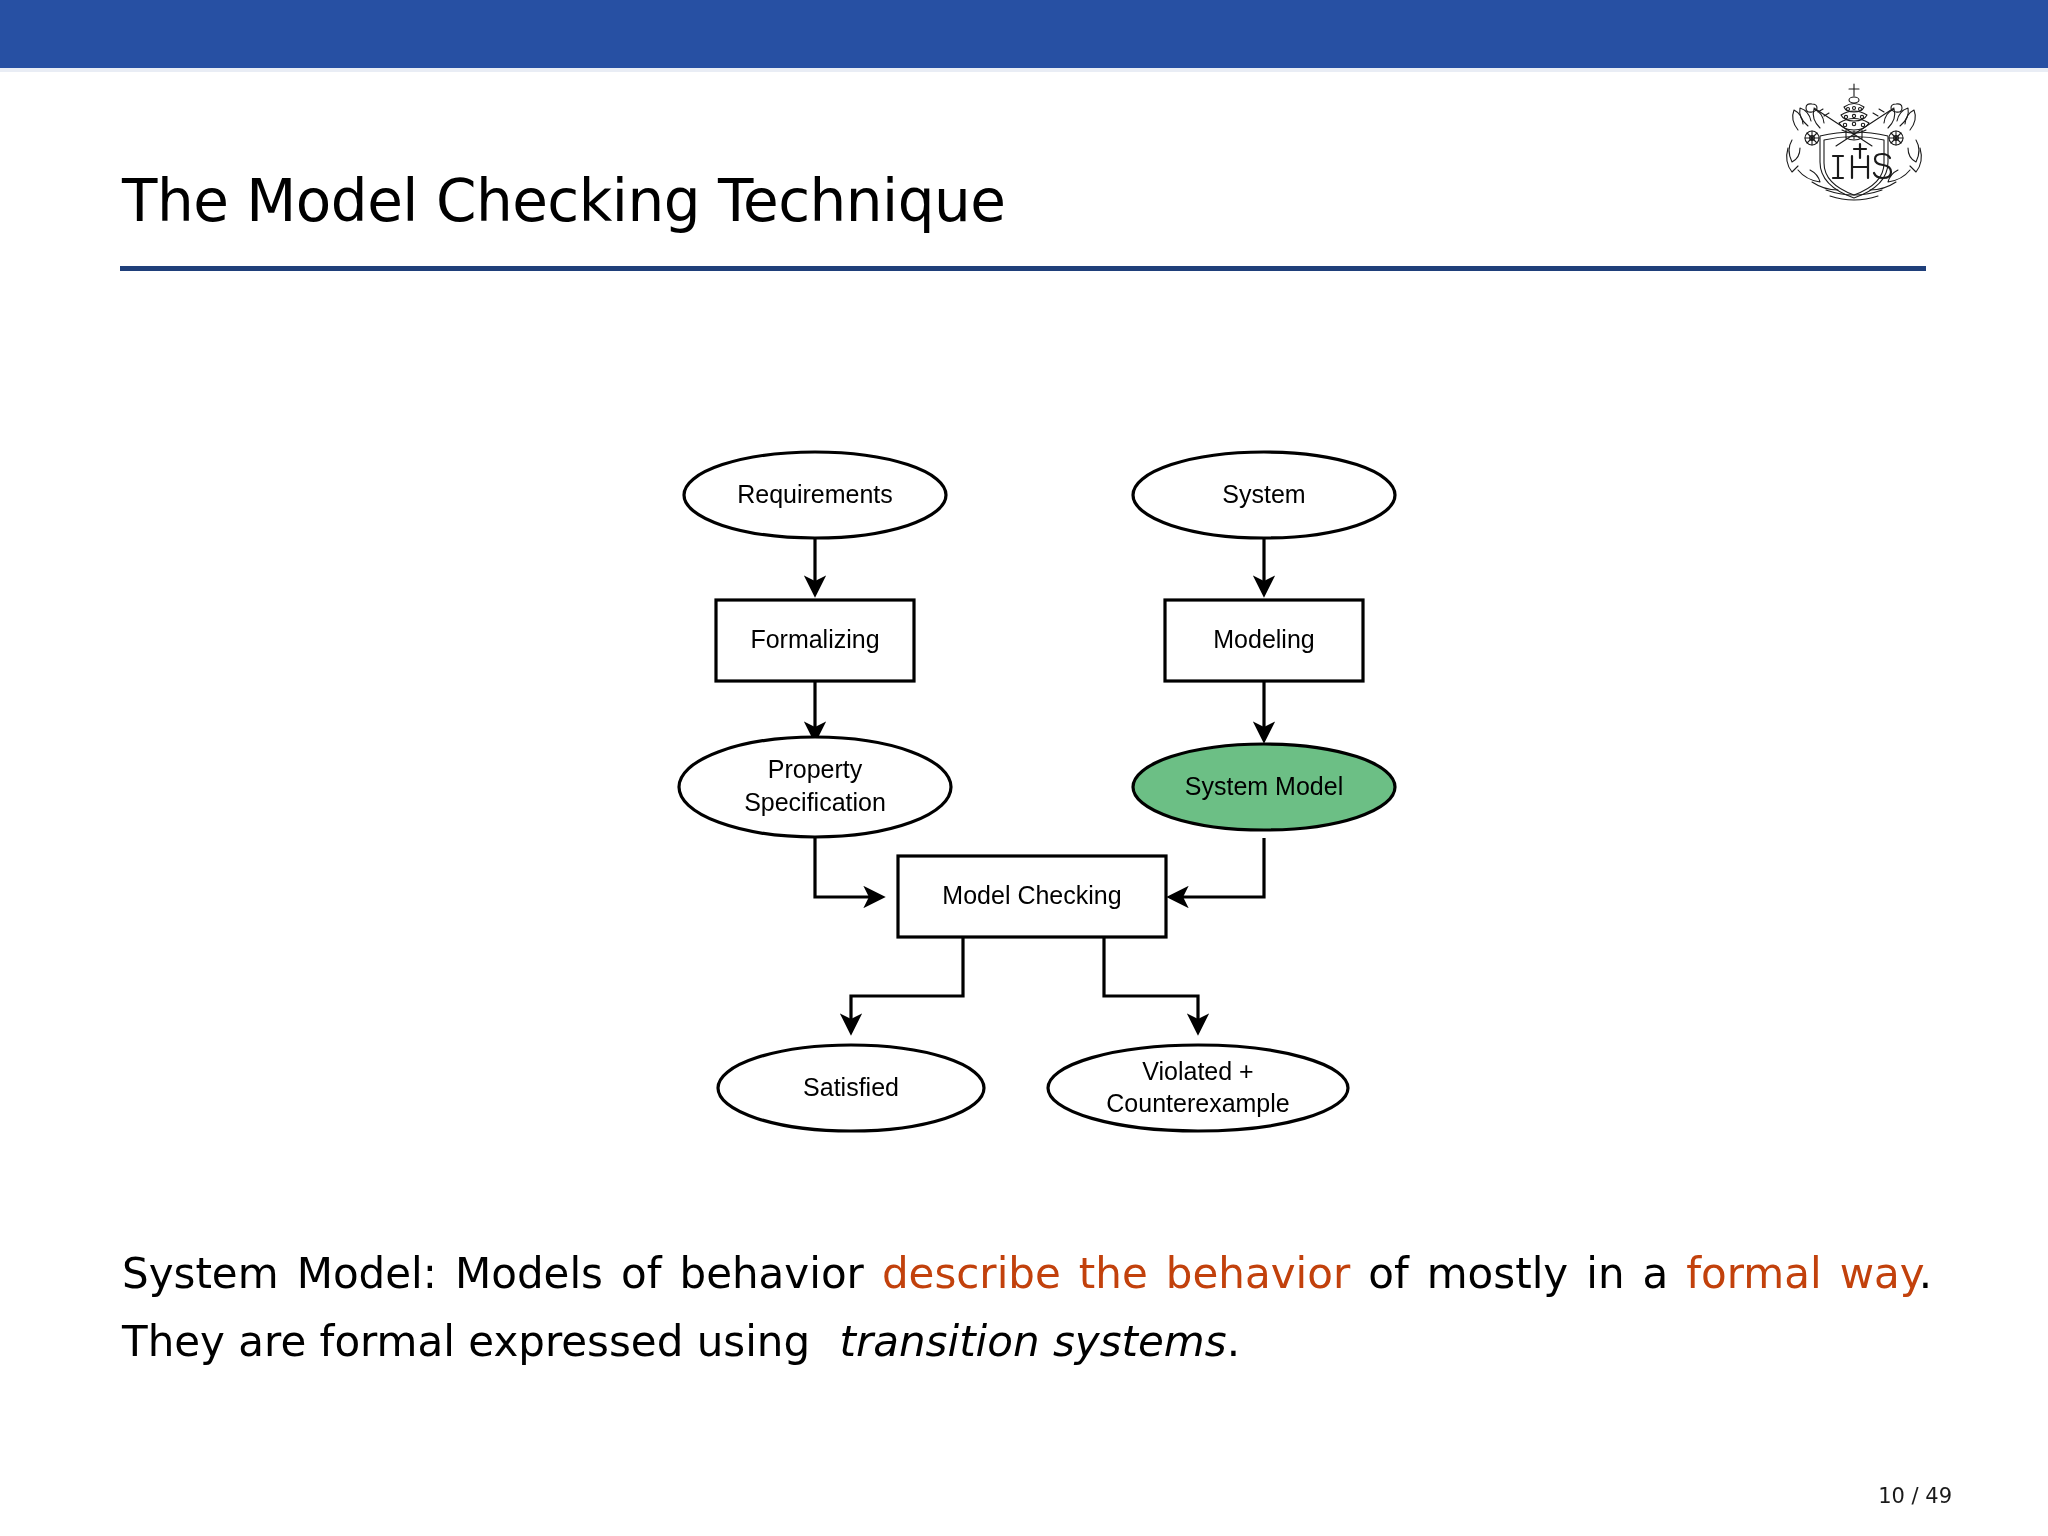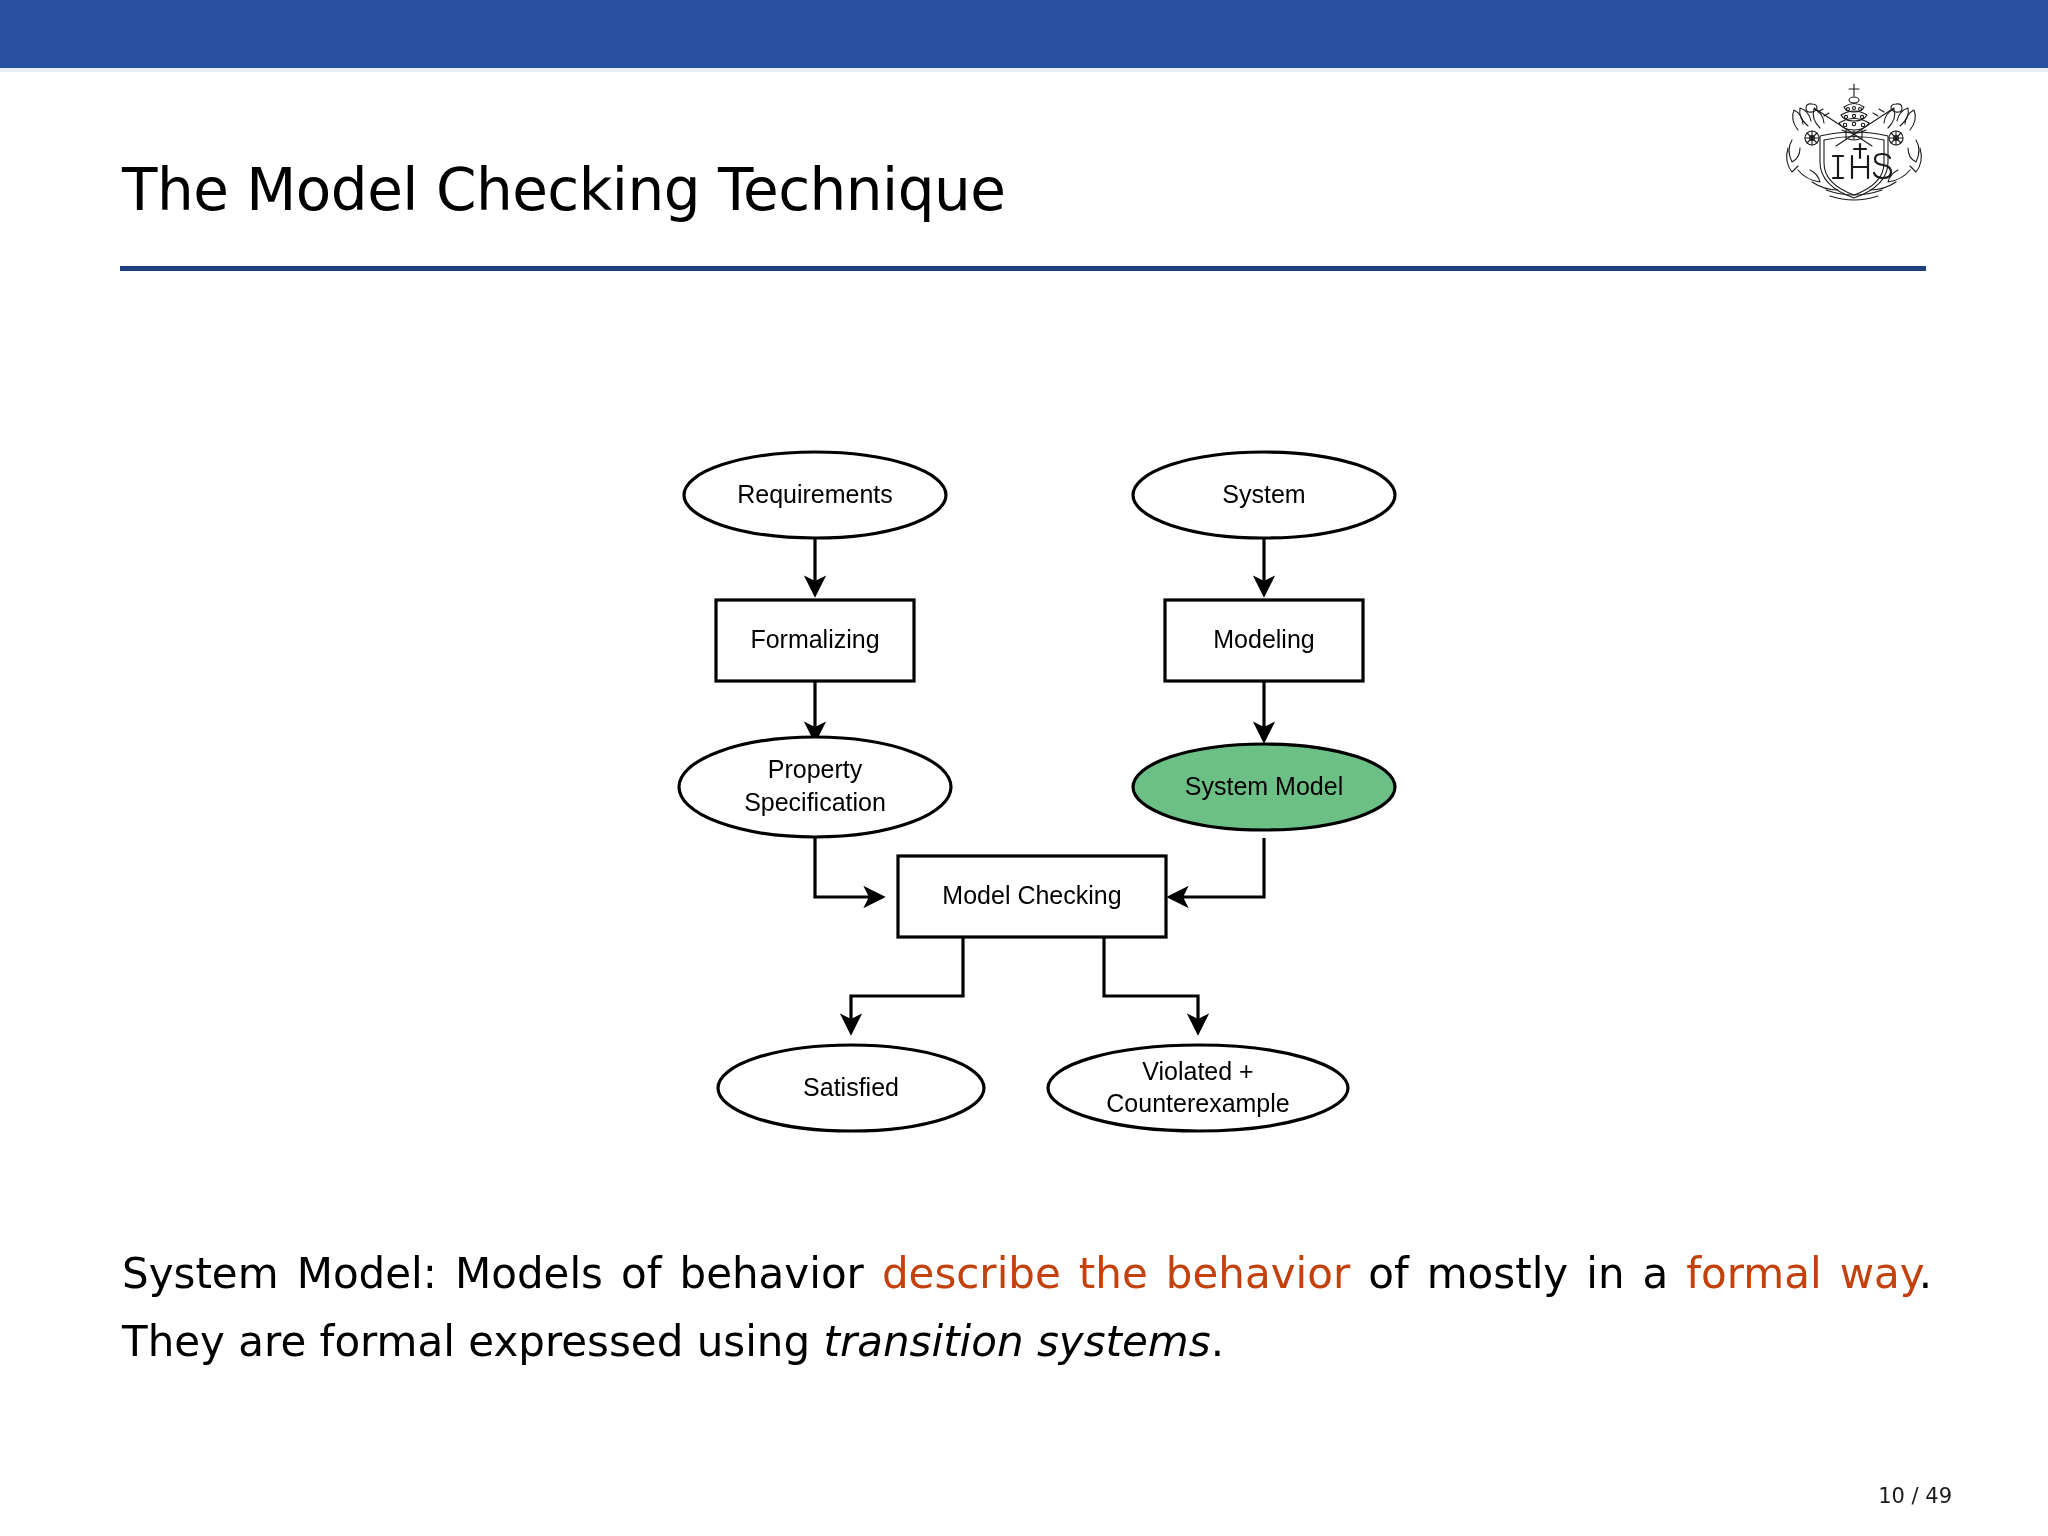--- a/index.html
+++ b/index.html
@@ -27,21 +27,21 @@
     position: absolute;
     left: 0; top: 68px;
     width: 2048px;
     height: 4px;
     background: #e9edf5;
   }
 
   #slide-title {
     position: absolute;
     left: 122px;
-    top: 156px;
+    top: 167px;
     font-family: "DejaVu Sans", sans-serif;
     font-size: 58px;
     font-weight: 400;
     letter-spacing: -0.5px;
     color: #000000;
     white-space: nowrap;
   }
 
   #title-rule {
     position: absolute;
@@ -109,21 +109,21 @@
     width: 1810px;
     font-family: "DejaVu Sans", sans-serif;
     font-size: 42px;
     line-height: 68px;
     color: #000000;
     text-align: justify;
     text-justify: inter-word;
   }
   #body-text .lead { font-weight: normal; }
   #body-text .hl { color: #c2410c; }
-  #body-text .em { font-style: italic; }
+  #body-text .em { font-style: italic; margin-left: 16px; }
 
   
   #page-number {
     position: absolute;
     right: 96px;
     bottom: 28px;
     font-family: "DejaVu Sans", sans-serif;
     font-size: 21px;
     color: #1a1a1a;
     white-space: nowrap;

